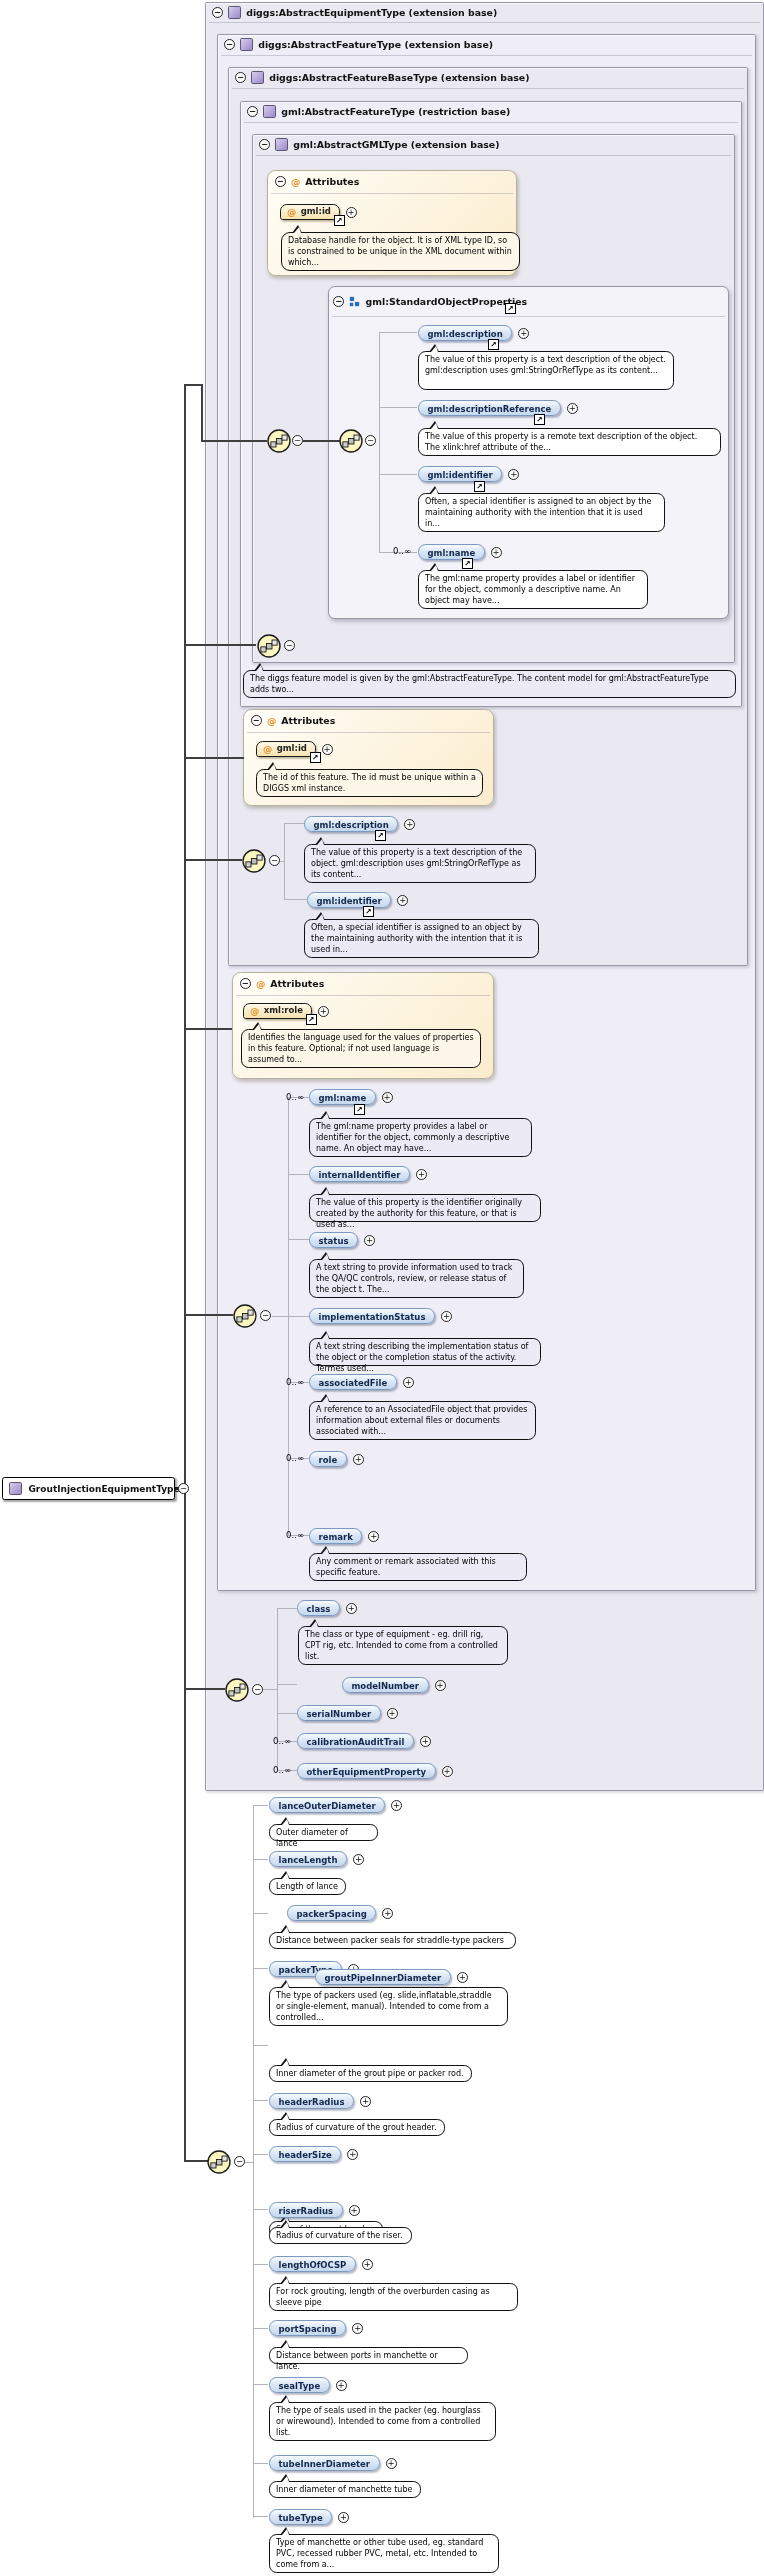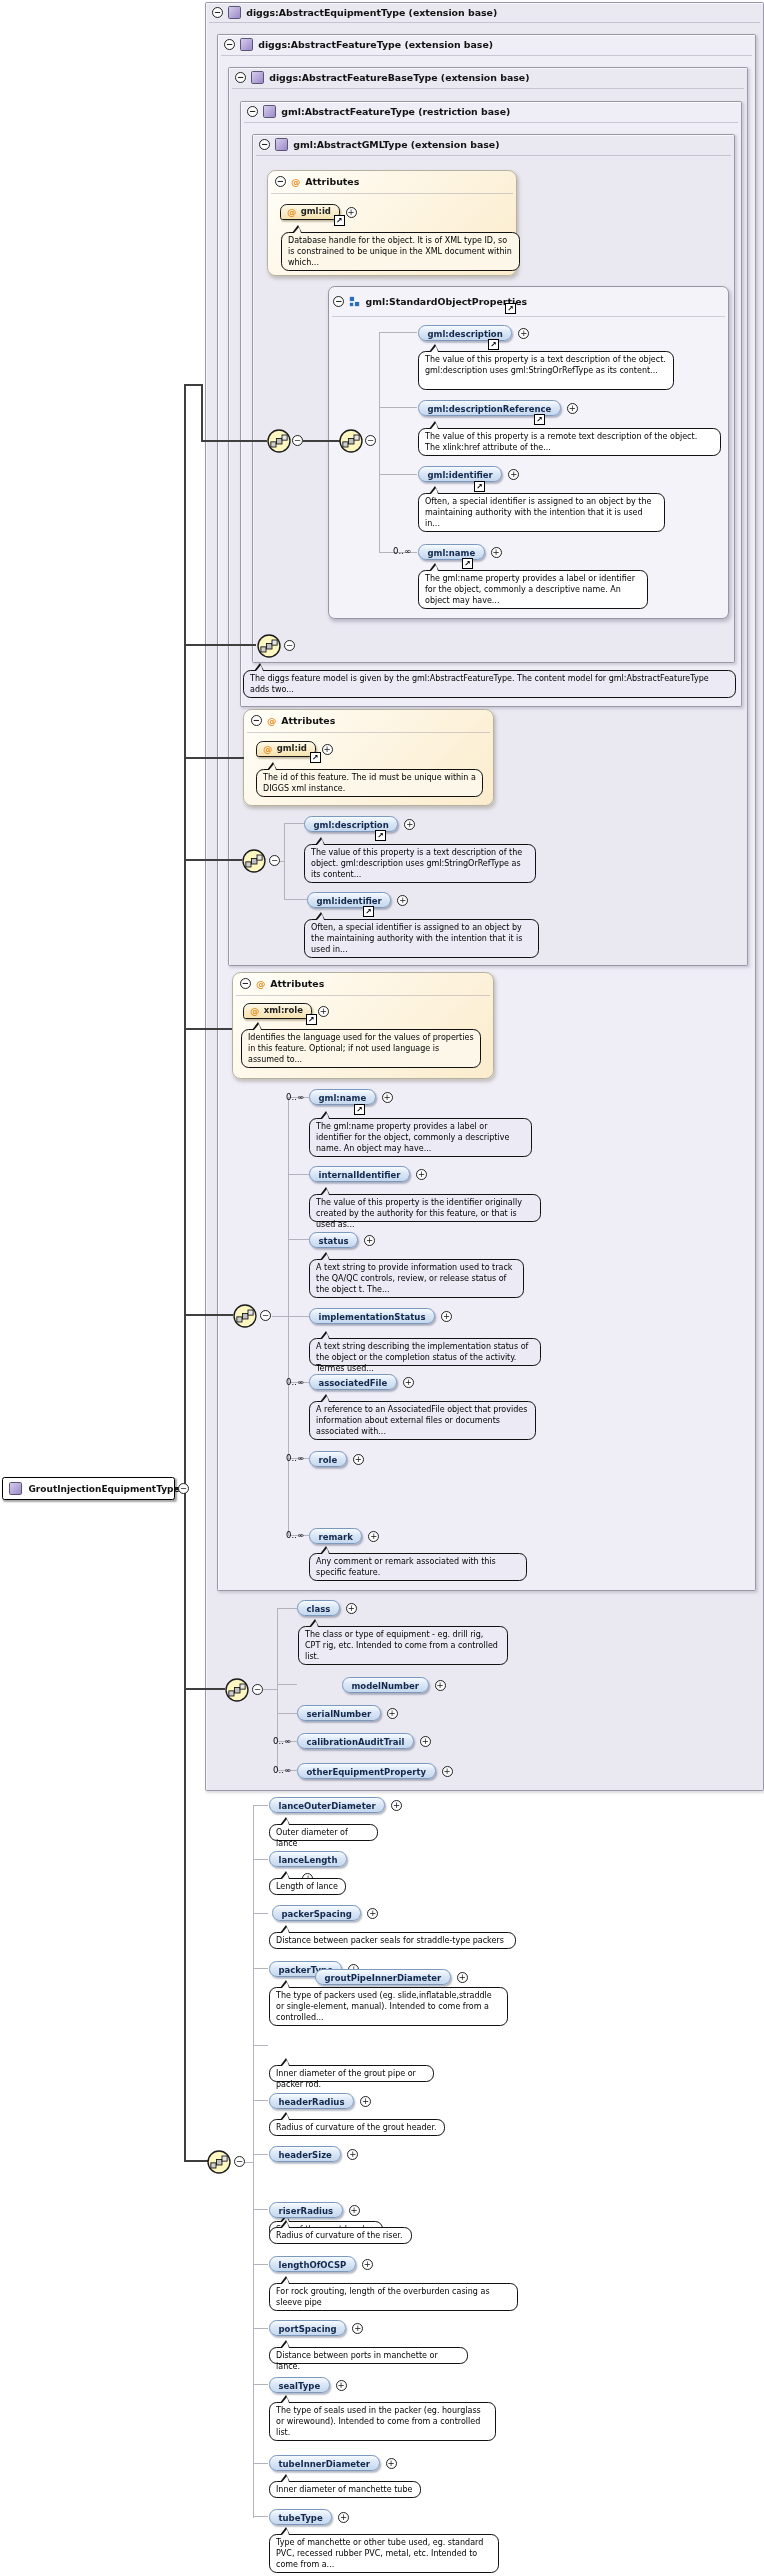--- a/index.html
+++ b/index.html
@@ -268,21 +268,21 @@
   <span class="tgl abs" style="left:234px;top:2156px;">−</span>
 
   <div class="el" style="left:280px;top:204px;">
     <span class="apill">
         <span class="at">@</span>
         <span>gml:id</span>
         <span class="ref">↗</span>
       </span>
     <span class="plus">+</span>
   </div>
-  <div class="note cream" style="left:281px;top:232px;width:239px;height:39px;">Database handle for the object. It is of XML type ID, so is constrained to be unique in the XML document within which...</div>
+  <div class="note cream" style="left:281px;top:232px;width:239px;height:39px;border-radius:9px;">Database handle for the object. It is of XML type ID, so is constrained to be unique in the XML document within which...</div>
 
   <div class="el" style="left:256px;top:741px;">
     <span class="apill">
         <span class="at">@</span>
         <span>gml:id</span>
         <span class="ref">↗</span>
       </span>
     <span class="plus">+</span>
   </div>
   <div class="note cream" style="left:256px;top:769px;width:227px;height:28px;">The id of this feature. The id must be unique within a DIGGS xml instance.</div>
@@ -412,43 +412,43 @@
     <span class="pill">otherEquipmentProperty</span>
       <span class="plus">+</span>
   </div>
 
   <div class="el" style="left:269px;top:1797px;">
     <span class="pill">lanceOuterDiameter</span>
       <span class="plus">+</span>
   </div>
   <div class="note white" style="left:269px;top:1824px;width:109px;height:17px;">Outer diameter of lance</div>
 
-  <div class="el" style="left:269px;top:1851px;flex-direction:column;">
+  <div class="el" style="left:269px;top:1851px;">
     <span class="pill">lanceLength</span>
       <span class="plus">+</span>
   </div>
   <div class="note white" style="left:269px;top:1878px;width:77px;height:17px;">Length of lance</div>
 
-  <div class="el" style="left:272px;top:1905px;justify-content:flex-end;">
+  <div class="el" style="left:287px;top:1905px;justify-content:flex-end;">
     <span class="pill">packerSpacing</span>
       <span class="plus">+</span>
   </div>
   <div class="note white" style="left:269px;top:1932px;width:247px;height:17px;">Distance between packer seals for straddle-type packers</div>
 
   <div class="el" style="left:269px;top:1961px;">
     <span class="pill">packerType</span>
       <span class="plus">+</span>
   </div>
   <div class="note white" style="left:269px;top:1987px;width:239px;height:39px;">The type of packers used (eg. slide,inflatable,straddle or single-element, manual). Intended to come from a controlled...</div>
 
   <div class="el" style="left:269px;top:1969px;padding-left:46px;">
     <span class="pill">groutPipeInnerDiameter</span>
       <span class="plus">+</span>
   </div>
-  <div class="note white" style="left:269px;top:2065px;width:165px;height:17px;">Inner diameter of the grout pipe or packer rod.</div>
+  <div class="note white" style="left:269px;top:2065px;width:203px;height:17px;">Inner diameter of the grout pipe or packer rod.</div>
 
   <div class="el" style="left:269px;top:2093px;">
     <span class="pill">headerRadius</span>
       <span class="plus">+</span>
   </div>
   <div class="note white" style="left:269px;top:2119px;width:176px;height:17px;">Radius of curvature of the grout header.</div>
 
   <div class="el" style="left:269px;top:2146px;">
     <span class="pill">headerSize</span>
       <span class="plus">+</span>

